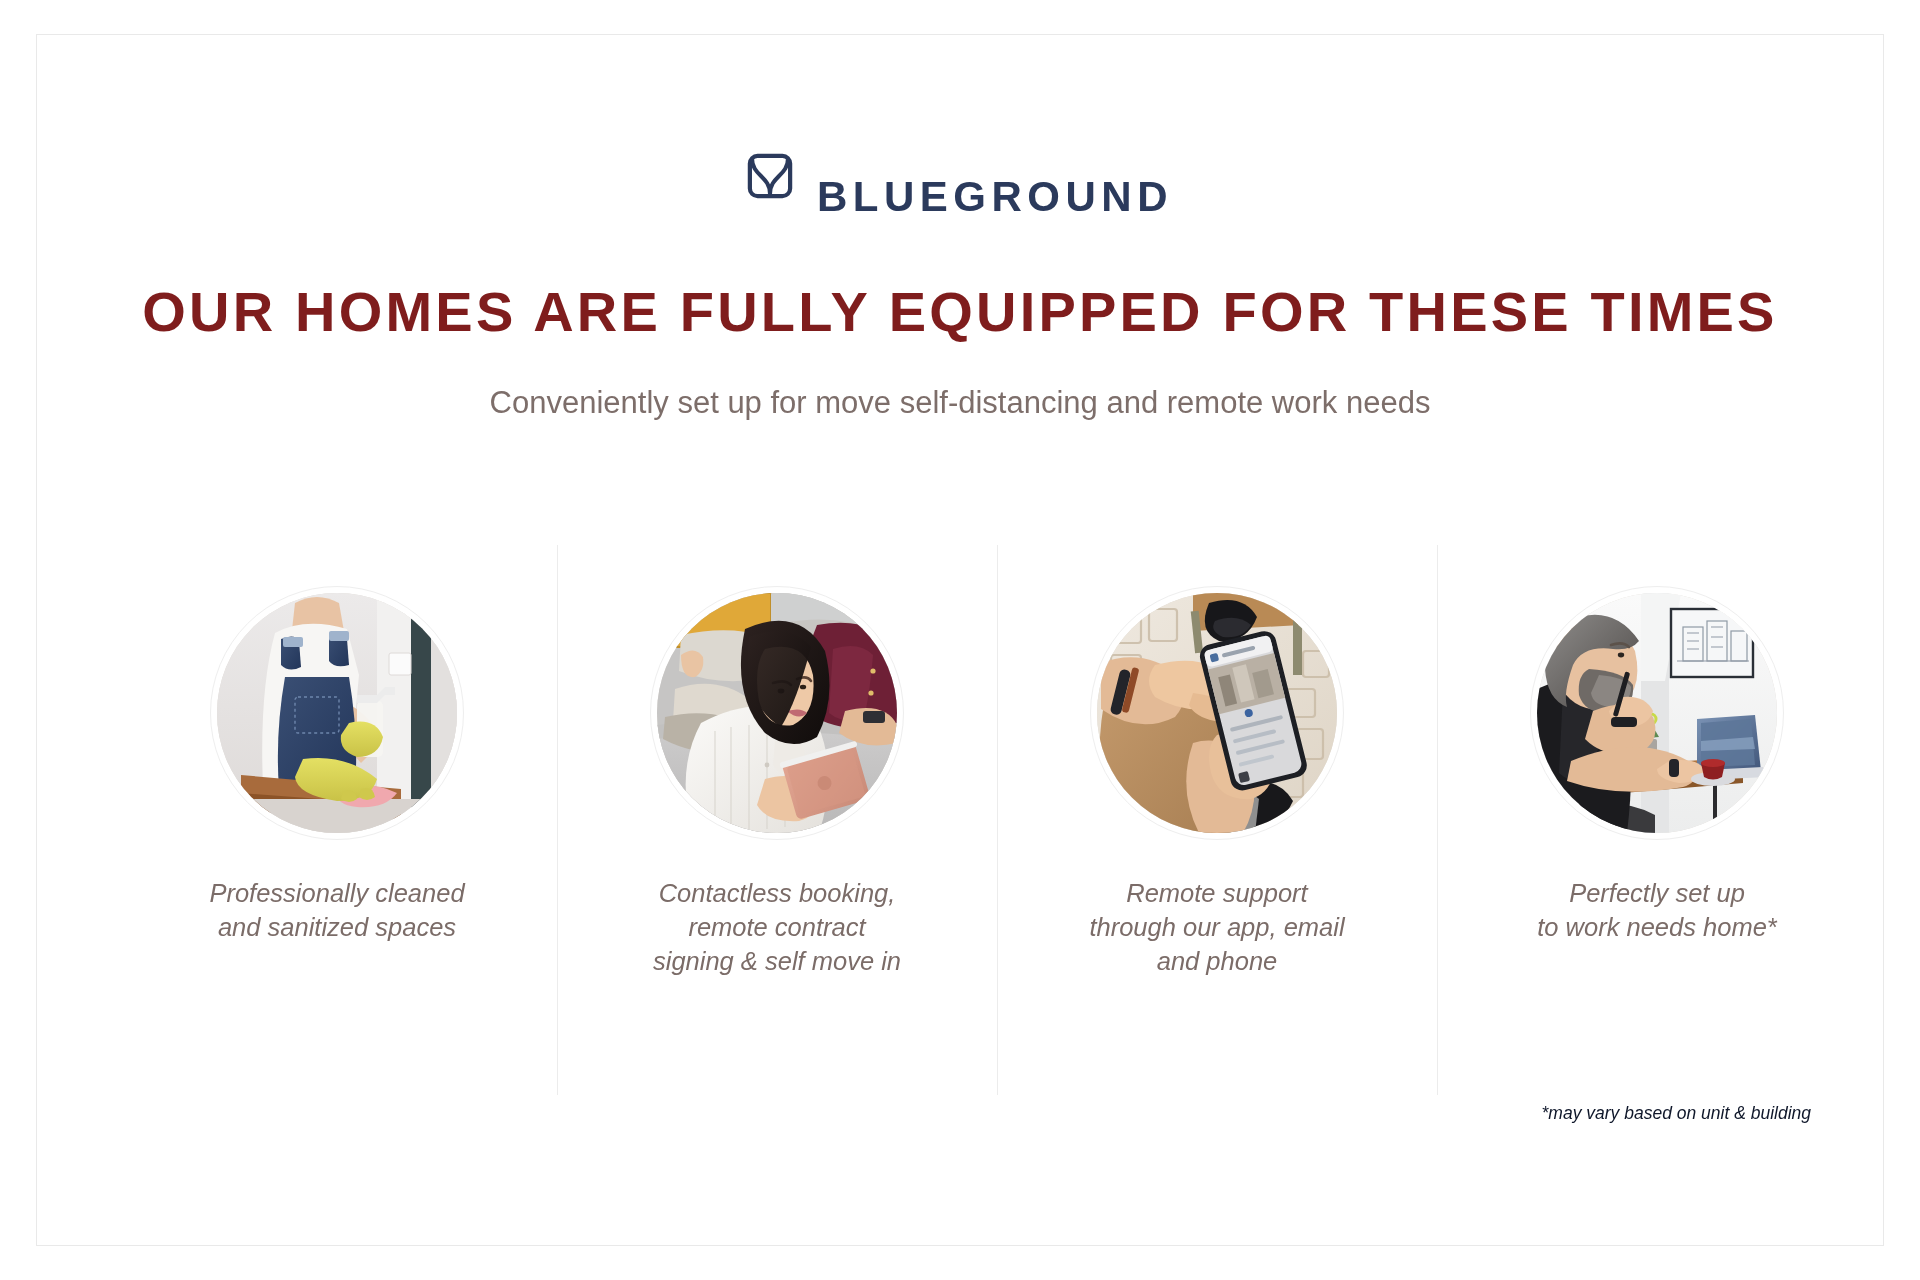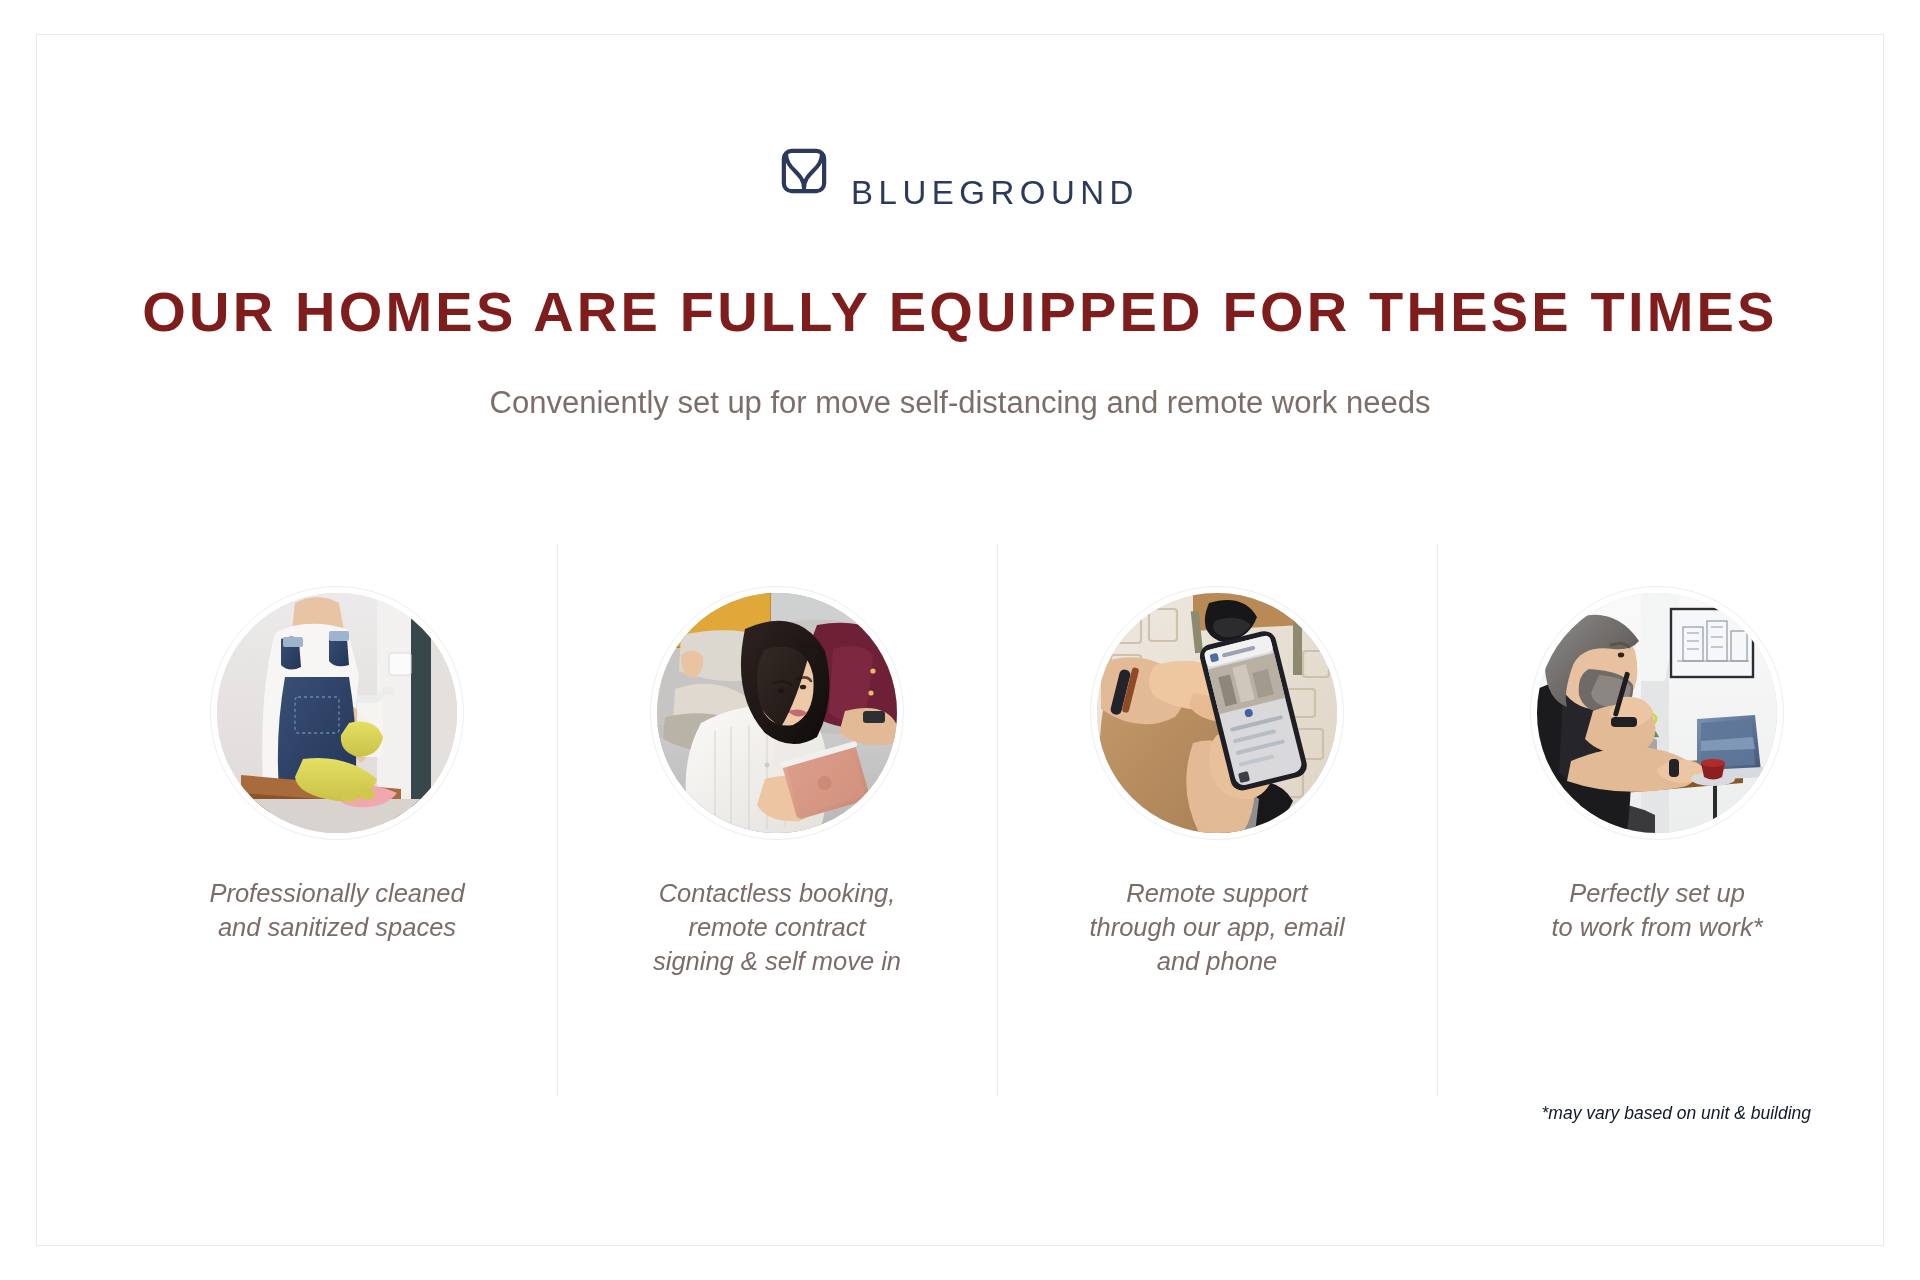--- a/index.html
+++ b/index.html
@@ -21,22 +21,22 @@
 
   
   .brand{
     position:absolute;
     left:0; right:0; top:98px;
     display:flex; align-items:center; justify-content:center;
     gap:24px;
   }
   .brand-mark{ width:46px; height:46px; display:block; }
   .brand-word{
-    font-size:33px;
-    font-weight:normal;
+    font-size:42px;
+    font-weight:bold;
     letter-spacing:5.5px;
     color:#2b3a5c;
     line-height:1;
     white-space:nowrap;
     margin-top:43px;
   }
 
   
   .headline{
     position:absolute;
@@ -436,20 +436,20 @@
             <path d="M132 168 q30 -4 36 10 q-6 12 -26 12 q-22 -4 -22 -14 z" fill="#ecc5a2"></path>
             <rect x="132" y="166" width="10" height="18" rx="4" fill="#23242a"></rect>
 
             <ellipse cx="176" cy="186" rx="22" ry="7" fill="#d9dade"></ellipse>
             <path d="M164 170 q12 -6 24 0 l-3 14 q-9 5 -18 0 z" fill="#8e1f21"></path>
             <ellipse cx="176" cy="170" rx="12" ry="4" fill="#b02b2c"></ellipse>
           </svg>
         </div>
       </div>
       <div class="caption">Perfectly set up
-to work from work*</div>
+to work needs home*</div>
     </div>
 
   </div>
 
   <div class="footnote">*may vary based on unit &amp; building</div>
 
 </div>
 
 </body></html>

